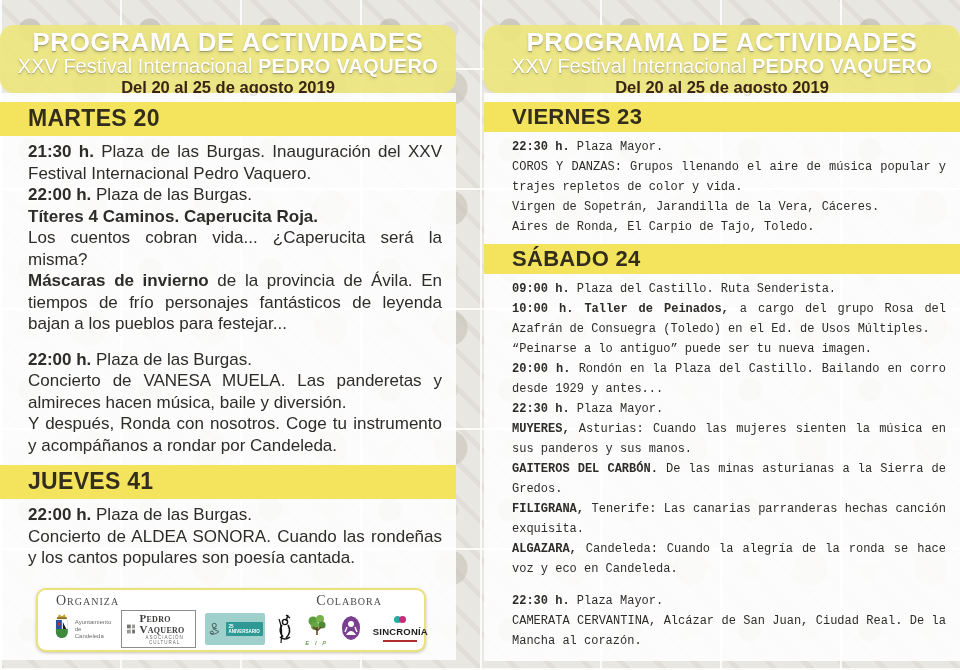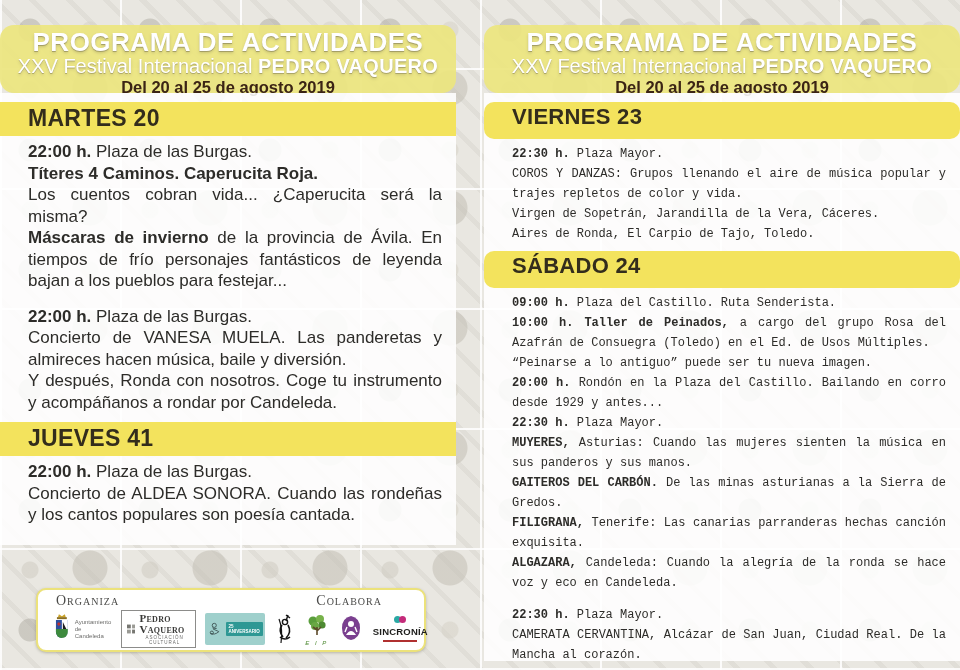--- a/index.html
+++ b/index.html
@@ -33,29 +33,29 @@
   .band-sub{display:block;font-size:20px;color:#ffffff;
     text-shadow:0 1px 0 rgba(130,124,86,.5),0 2px 3px rgba(130,124,86,.3);}
   .band-sub .sub-name{font-weight:800;letter-spacing:.3px;}
   .band-date{display:block;font-weight:700;font-size:16.5px;color:#3b2415;margin-top:1px;}
 
   .content{
     position:absolute;left:0;right:0;top:93px;
     background:rgba(255,255,255,.88);
     padding-top:9px;box-sizing:border-box;overflow:hidden;
   }
-  .col-left .content{height:452px;}
+  .col-left .content{height:567px;}
   .col-right .content{height:568px;}
 
   .day{margin:0 0 9px 0;}
   .day-band{
     background:#f3e35d;color:#332d1c;font-weight:700;font-size:23px;
     padding:3px 10px 4px 28px;letter-spacing:.3px;
   }
-  .col-right .day-band{font-size:22px;padding-top:2px;padding-bottom:9px;border-radius:10px;}
+  .col-right .day-band{font-size:22px;padding-top:2px;padding-bottom:2px;}
   .day-body{padding:5px 14px 0 28px;text-align:justify;color:#2d2c29;
     font-size:17px;line-height:21.5px;}
   .col-right .day-body{font-size:12px;line-height:20px;font-family:Liberation Mono, monospace;}
   .entry{margin:0;}
   .b{font-weight:700;}
   .col-right .day{margin-bottom:7px;}
 
   
   .sponsors{
     position:absolute;left:36px;top:588px;width:390px;height:64px;
@@ -95,20 +95,21 @@
   <div class="col col-left">
     <div class="band-header">
       <span class="band-title">PROGRAMA DE ACTIVIDADES</span>
       <span class="band-sub"><span>XXV Festival Internacional </span><span class="sub-name">PEDRO VAQUERO</span></span>
       <span class="band-date">Del 20 al 25 de agosto 2019</span>
     </div>
     <div class="content">
         <section class="day">
           <div class="day-band"><span>MARTES 20</span></div>
           <div class="day-body">
+            <p class="entry"><span class="b">21:30 h.</span><span> Plaza de las Burgas. Inauguración del XXV Festival Internacional Pedro Vaquero.</span></p>
             <p class="entry"><span class="b">22:00 h.</span><span> Plaza de las Burgas.</span></p>
             <p class="entry"><span class="b">Títeres 4 Caminos. Caperucita Roja.</span></p>
             <p class="entry"><span>Los cuentos cobran vida... ¿Caperucita será la misma?</span></p>
             <p class="entry"><span class="b">Máscaras de invierno</span><span> de la provincia de Ávila. En tiempos de frío personajes fantásticos de leyenda bajan a los pueblos para festejar...</span></p>
           </div>
         </section>
         <section class="day">
           <div class="day-body">
             <p class="entry"><span class="b">22:00 h.</span><span> Plaza de las Burgas.</span></p>
             <p class="entry"><span>Concierto de VANESA MUELA. Las panderetas y almireces hacen música, baile y diversión.</span></p>

